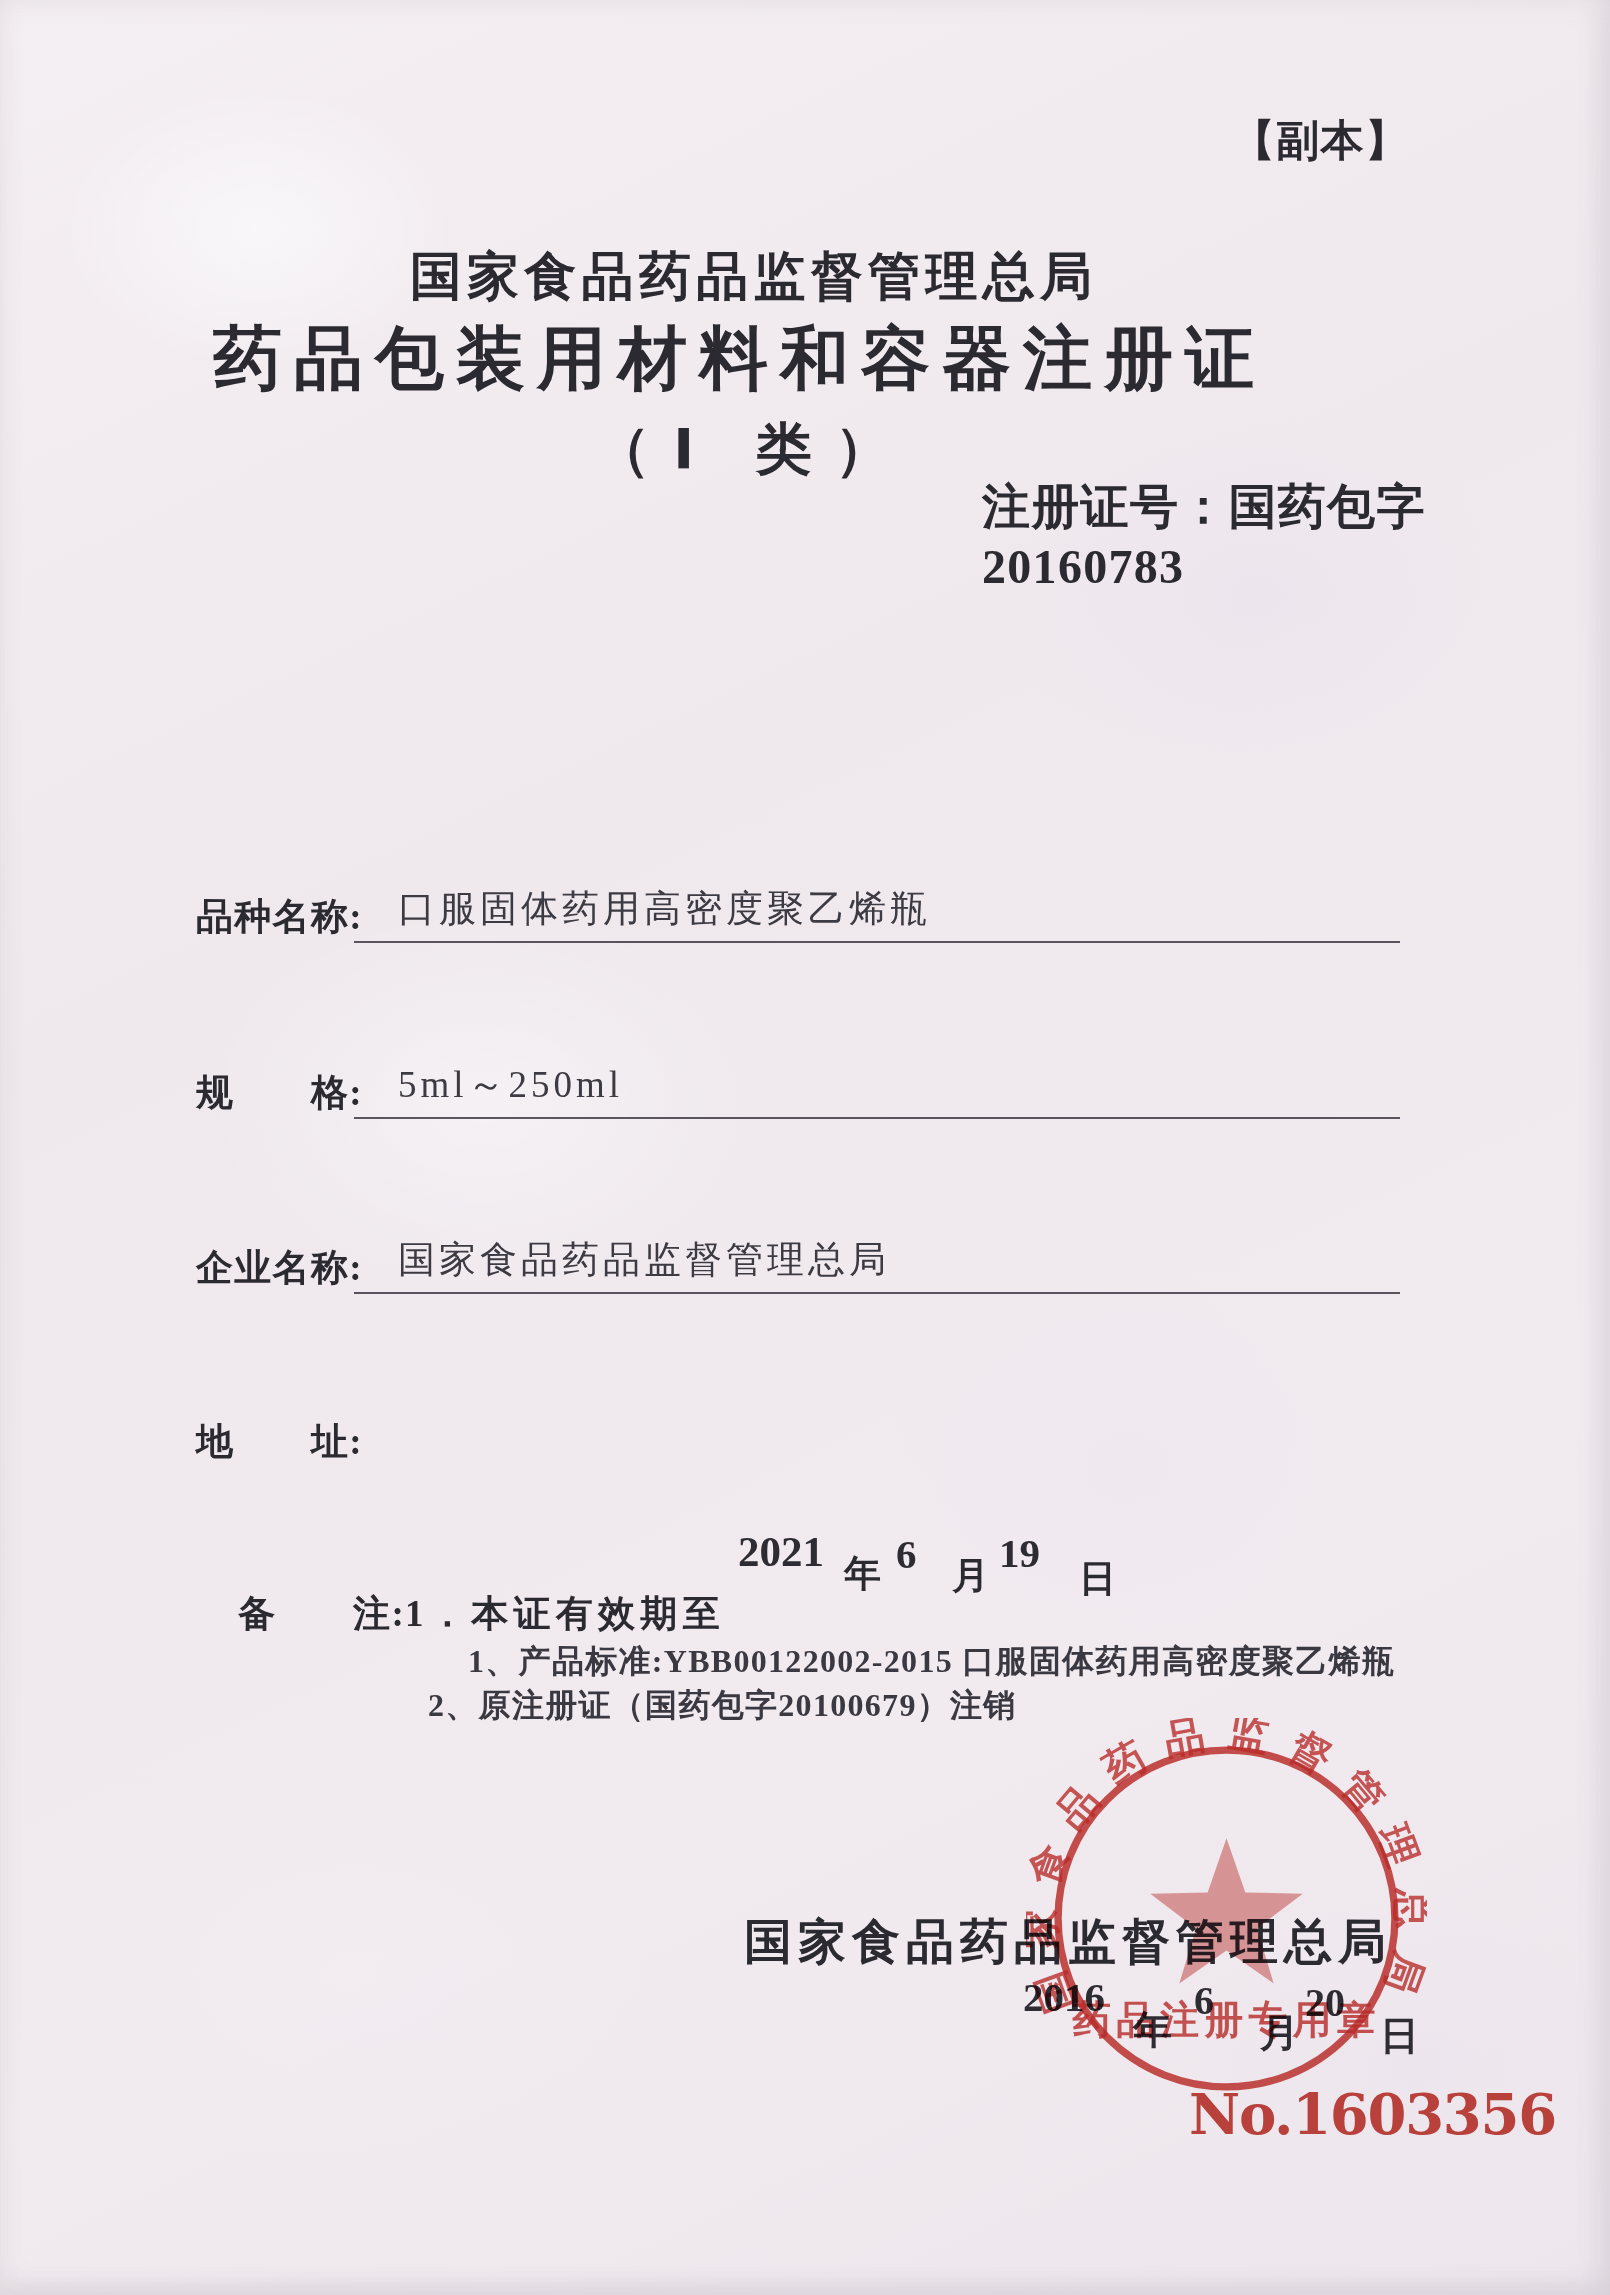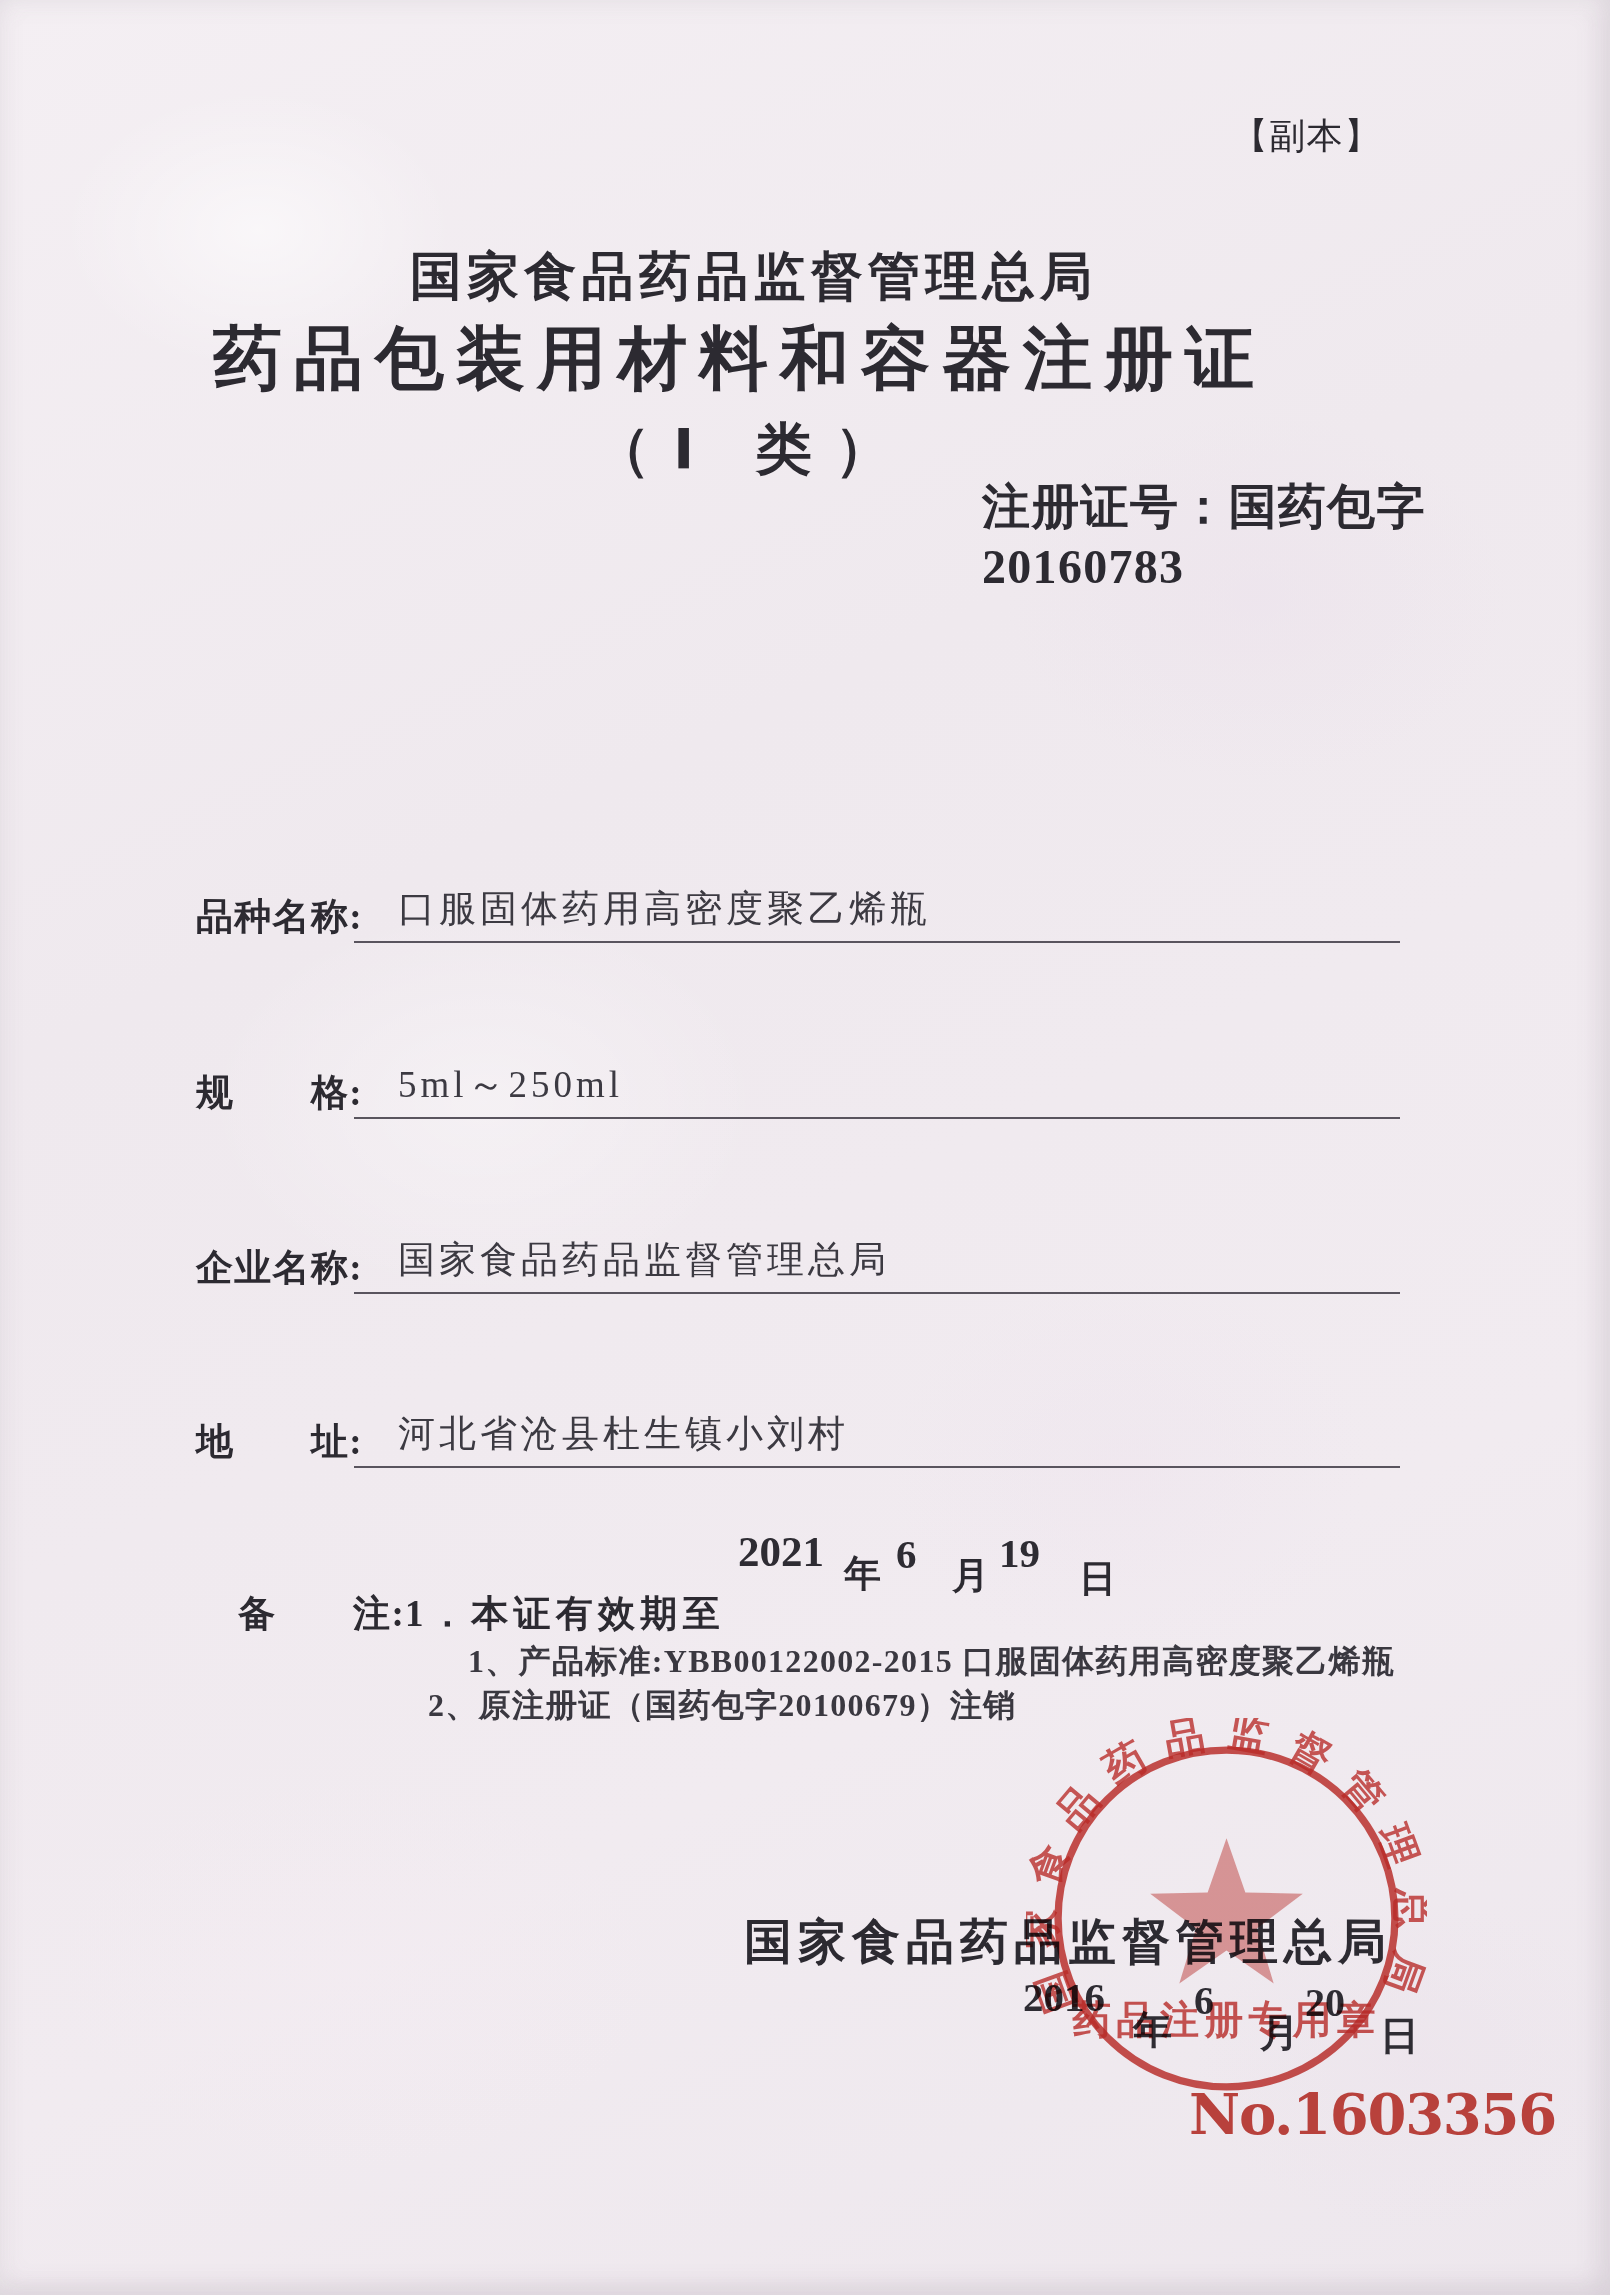--- a/index.html
+++ b/index.html
@@ -17,21 +17,21 @@
       radial-gradient(ellipse 348px 254px at 78% 26%, rgba(236,226,236,.55), transparent 72%),
       radial-gradient(ellipse 401px 281px at 30% 48%, rgba(255,255,255,.35), transparent 70%),
       radial-gradient(ellipse 334px 267px at 70% 64%, rgba(238,228,238,.45), transparent 72%),
       radial-gradient(ellipse 428px 281px at 22% 86%, rgba(244,236,242,.5), transparent 72%),
       radial-gradient(ellipse 308px 227px at 88% 90%, rgba(235,225,235,.4), transparent 72%);
   }
   .abs{position:absolute;}
   .center{text-align:center;}
   .hei{font-family:"Liberation Sans","DejaVu Sans",sans-serif;}
 
-  .copy-label{left:1232px; top:112px; font-size:36px; font-weight:400; letter-spacing:1.3px;}
+  .copy-label{left:1232px; top:112px; font-size:43px; font-weight:700; letter-spacing:1.3px;}
   .authority-title{left:0; top:242px; width:1507px; font-size:52px; font-weight:700; letter-spacing:5.3px;}
   .cert-title{left:0; top:313px; width:1479px; font-size:69px; font-weight:700; letter-spacing:12px;}
   .category-line{left:0; top:412px; width:1508px; font-size:56px; font-weight:700; letter-spacing:23px;}
   .reg-line{left:982px; top:475px; font-size:48px; font-weight:700; letter-spacing:1.3px;}
 
   .intro{left:196px; top:556px; width:1228px; font-size:41px; font-weight:700;
          letter-spacing:8.7px; line-height:84px; color:#34323a;}
   .intro-line.indent{text-indent:112px;}
 
   .field-row{position:absolute; left:196px; width:1204px; height:64px;}
@@ -85,23 +85,20 @@
 
   <div class="field-row" style="top:1230px;">
     <div class="field-label">企业名称:</div>
     <div class="field-line">
       <span class="field-value">国家食品药品监督管理总局</span>
     </div>
   </div>
 
   <div class="field-row" style="top:1404px;">
     <div class="field-label">地　　址:</div>
-    <div class="field-line">
-      <span class="field-value">河北省沧县杜生镇小刘村</span>
-    </div>
   </div>
 
   <div class="abs remark-lead">
     <span>备　　注:</span><span style="letter-spacing:5.3px;">1．本证有效期至</span>
   </div>
   <span class="abs exp exp-num" style="left:738px; top:1527px; font-size:43px;">2021</span>
   <span class="abs exp exp-unit" style="left:844px; top:1549px; font-size:37px;">年</span>
   <span class="abs exp exp-num" style="left:896px; top:1530px; font-size:41px;">6</span>
   <span class="abs exp exp-unit" style="left:952px; top:1551px; font-size:37px;">月</span>
   <span class="abs exp exp-num" style="left:999px; top:1529px; font-size:41px;">19</span>

